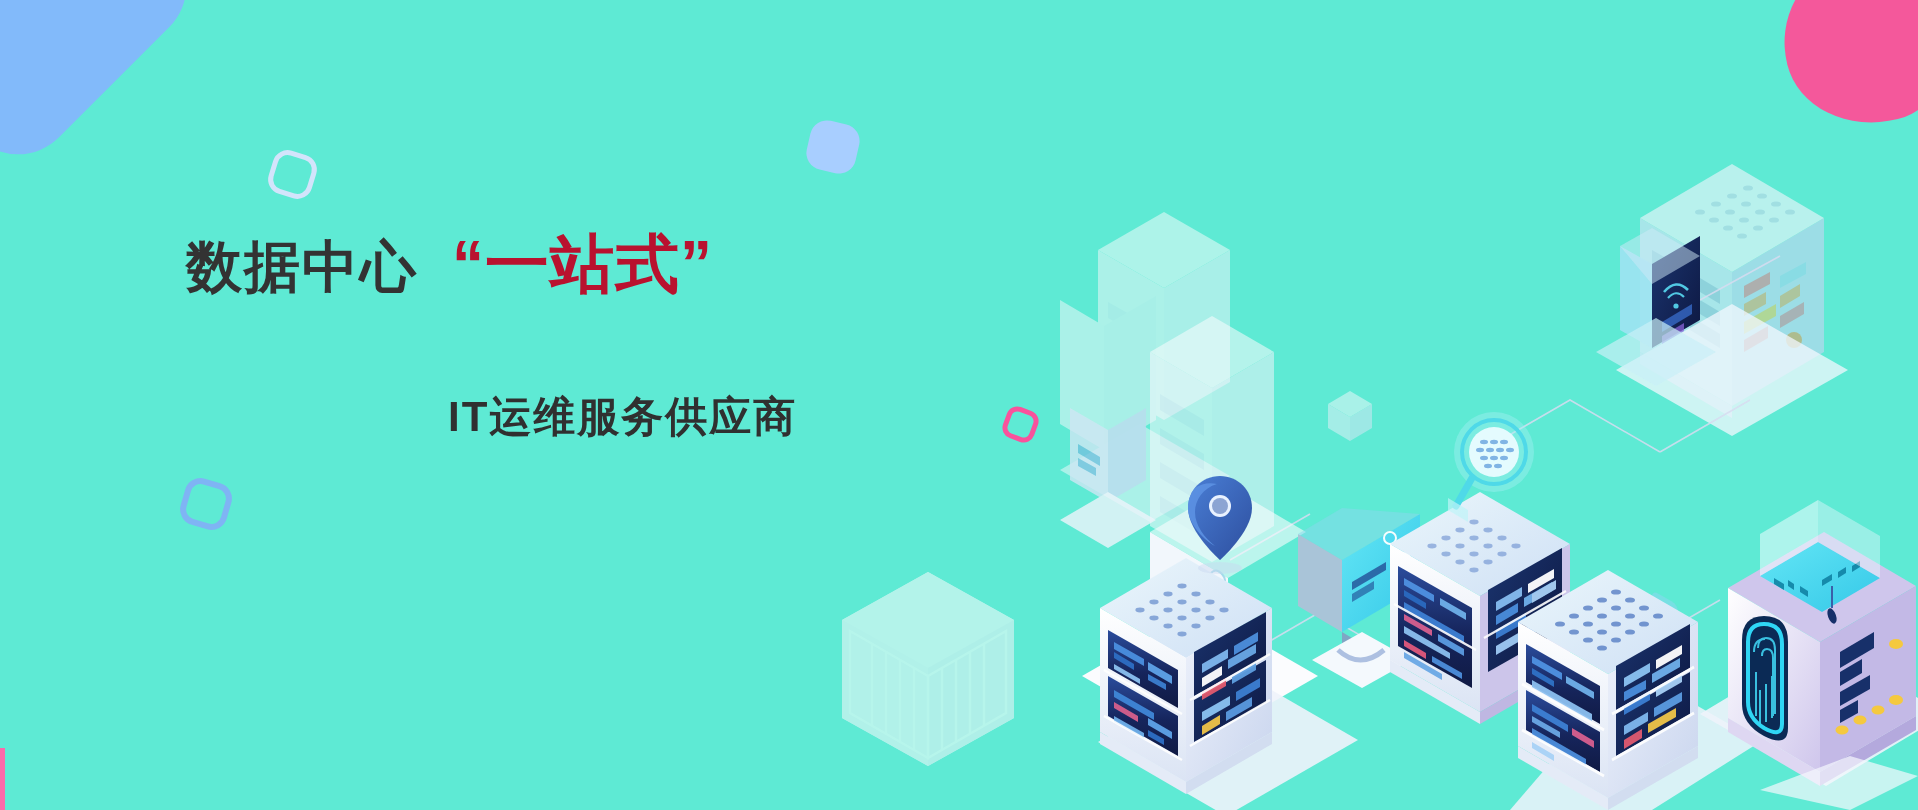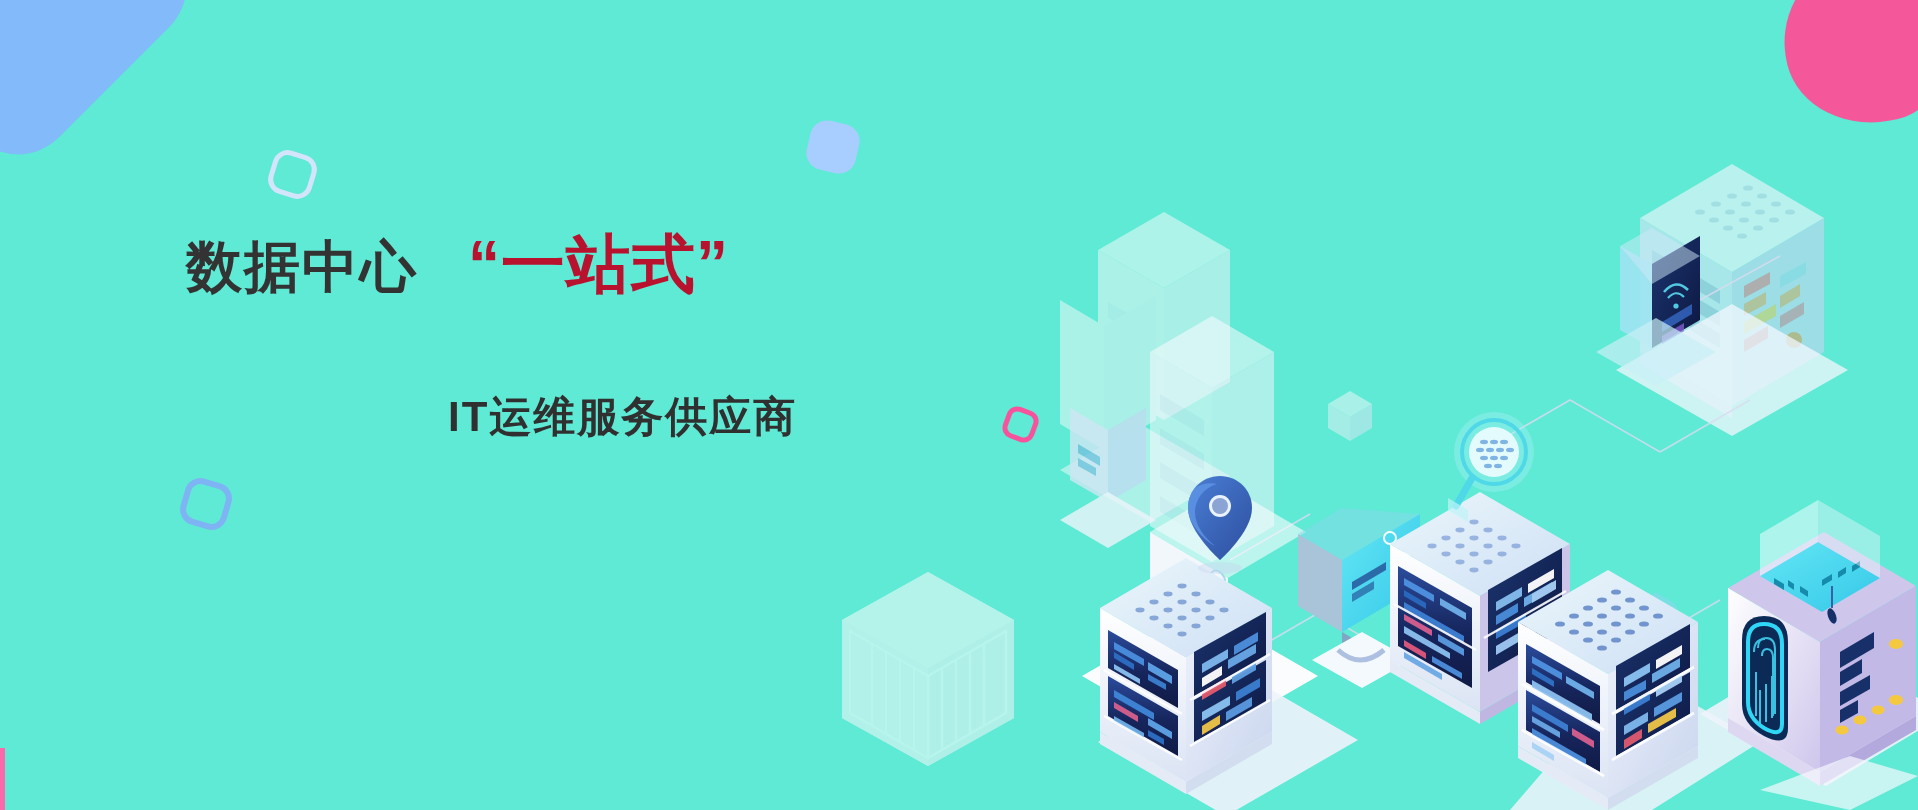--- a/index.html
+++ b/index.html
@@ -95,21 +95,21 @@
     font-size:56px;
     font-weight:700;
     color:#333333;
     letter-spacing:2px;
   }
   .hl-red {
     font-size:64px;
     font-weight:700;
     color:#b9122f;
     letter-spacing:1px;
-    margin-left:50px;
+    margin-left:34px;
   }
   .line2 {
     margin-top:100px;
     margin-left:262px;
     white-space:nowrap;
     font-size:42px;
     font-weight:700;
     color:#303030;
     letter-spacing:2px;
     line-height:1;

